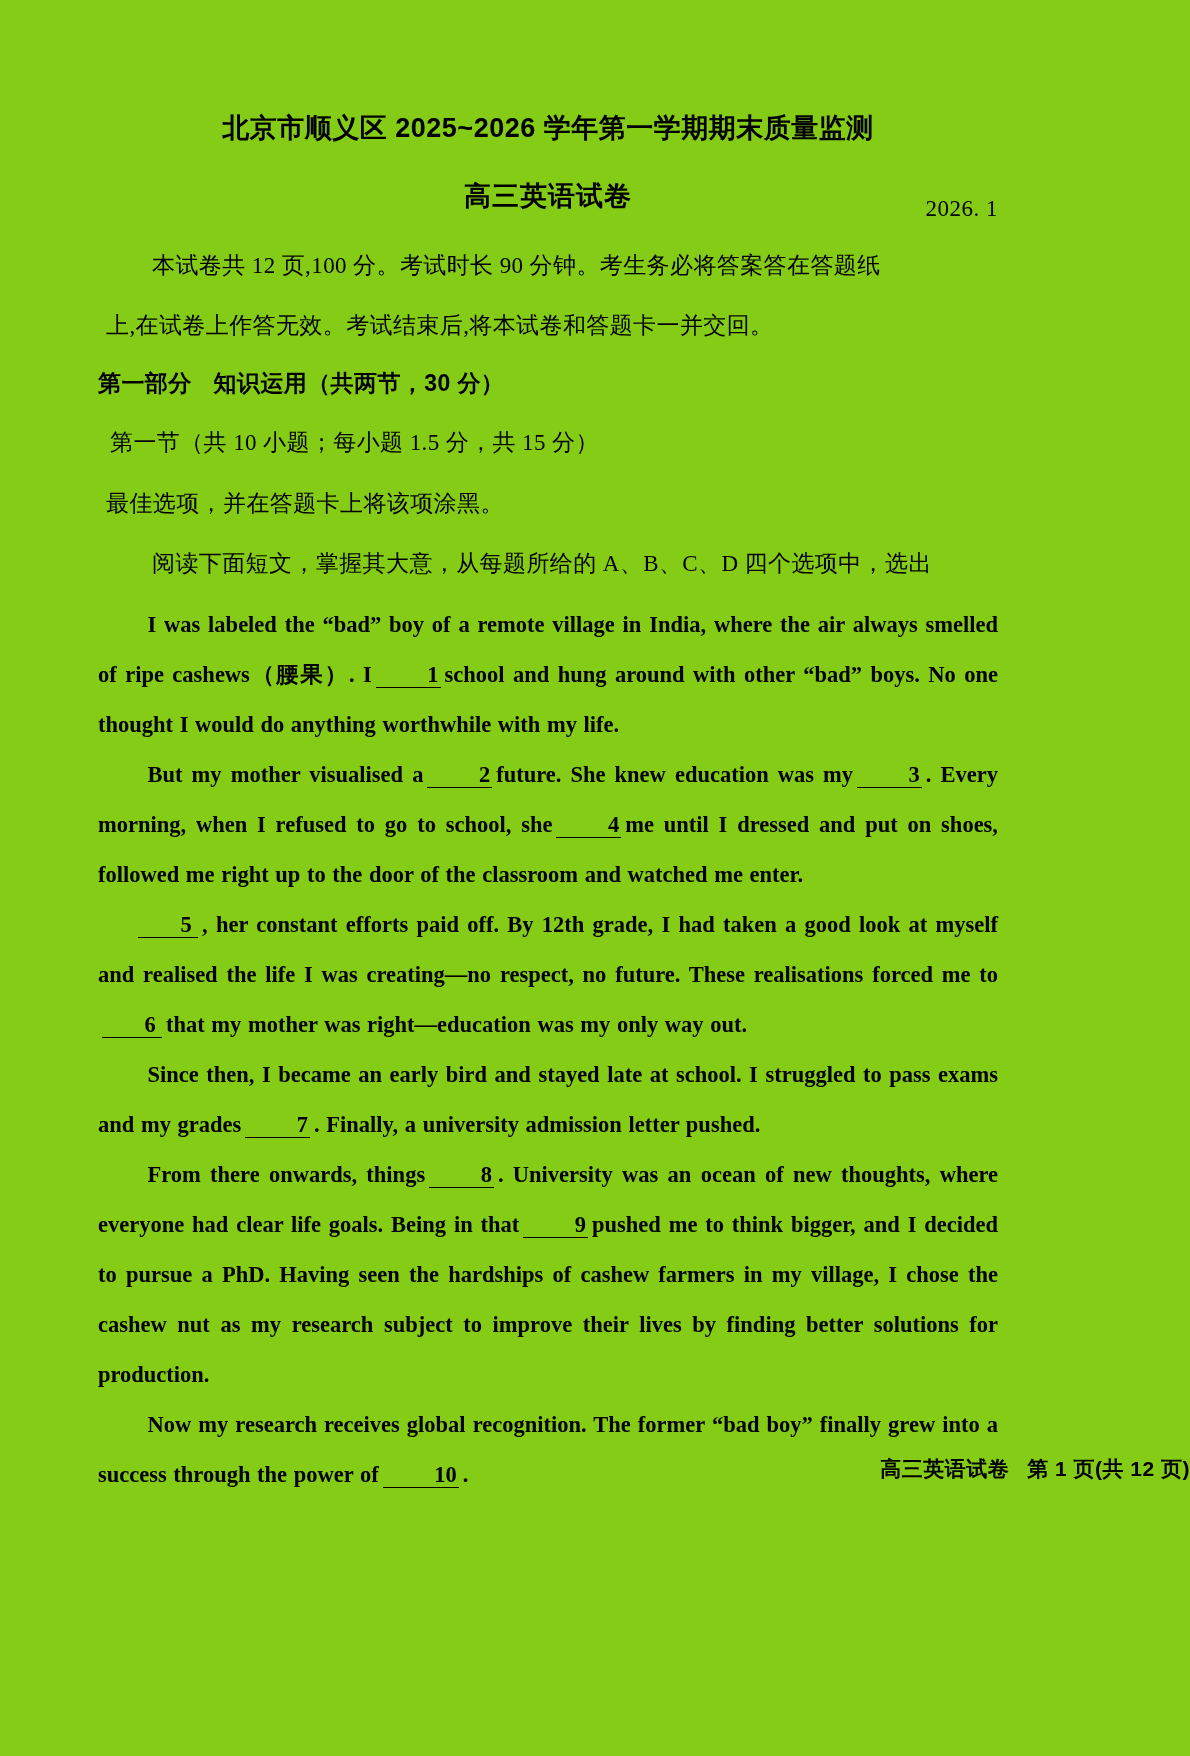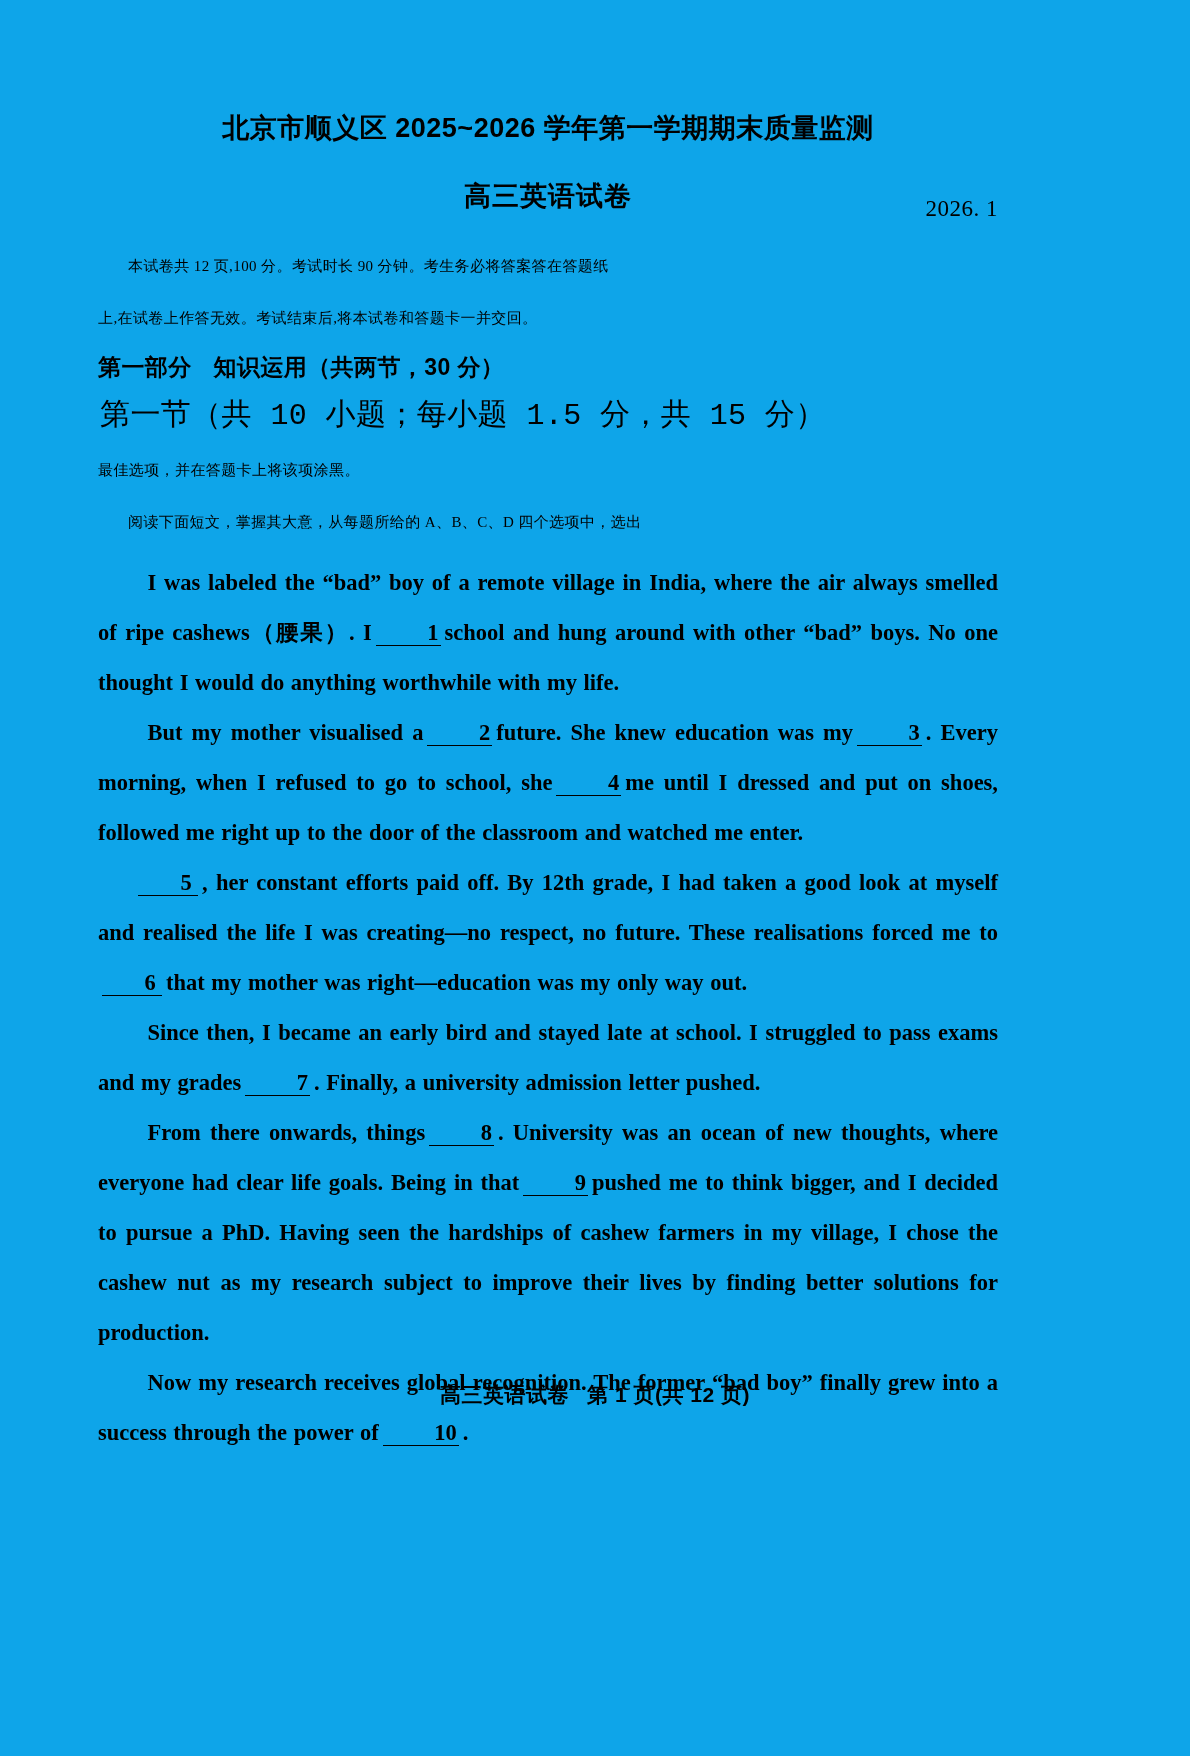--- a/index.html
+++ b/index.html
@@ -9,21 +9,21 @@
   }
   body {
     font-family: "Liberation Serif", "DejaVu Serif", serif;
     color: #000000;
   }
   .page {
     position: relative;
     width: 1190px;
     height: 1756px;
     margin: 0 auto;
-    background: #0ea5e9;
+    background: #84cc16;
     box-sizing: border-box;
     padding: 0;
     overflow: hidden;
   }
   .content {
     position: absolute;
     left: 98px;
     top: 0;
     width: 900px;
   }
@@ -58,48 +58,47 @@
     right: 0;
     bottom: 2px;
     font-size: 23px;
     font-family: "Liberation Serif", "DejaVu Serif", serif;
     letter-spacing: 0.5px;
     text-align: right;
   }
 
   
   .cn-para {
-    font-size: 15px;
+    font-size: 23px;
     line-height: 49px;
-    margin: 0;
+    margin: 8px;
     text-align: justify;
     text-justify: inter-ideograph;
     letter-spacing: 0.4px;
   }
   .cn-para.indent {
     text-indent: 2em;
   }
   .section-head {
     font-size: 23px;
     line-height: 47px;
     margin: 0;
     font-weight: 700;
     letter-spacing: 0.4px;
     font-family: Liberation Sans, sans-serif;
   }
   .section-head .gap {
     display: inline-block;
     width: 22px;
   }
   .sub-head {
-    font-size: 30px;
+    font-size: 23px;
     line-height: 47px;
-    margin: 2px;
+    margin: 12px;
     letter-spacing: 0.4px;
-    font-family: Liberation Mono, monospace;
   }
 
   .instruct-block {
     margin-top: 16px;
   }
   .instruct-block .cn-para { line-height: 52px; }
 
   .directions-block {
     margin-top: 4px;
   }
@@ -130,22 +129,22 @@
     margin: 0 4px;
     padding: 0 2px;
     font-size: 22.5px;
   }
 
   
   .footer {
     position: absolute;
     left: 0;
     right: 0;
-    top: 1381px;
-    text-align: center;
+    top: 1455px;
+    text-align: right;
     font-size: 21px;
     font-family: "Liberation Sans", "DejaVu Sans", sans-serif;
     font-weight: 700;
     letter-spacing: 0.5px;
   }
   .footer .sep {
     display: inline-block;
     width: 18px;
   }
 </style>

